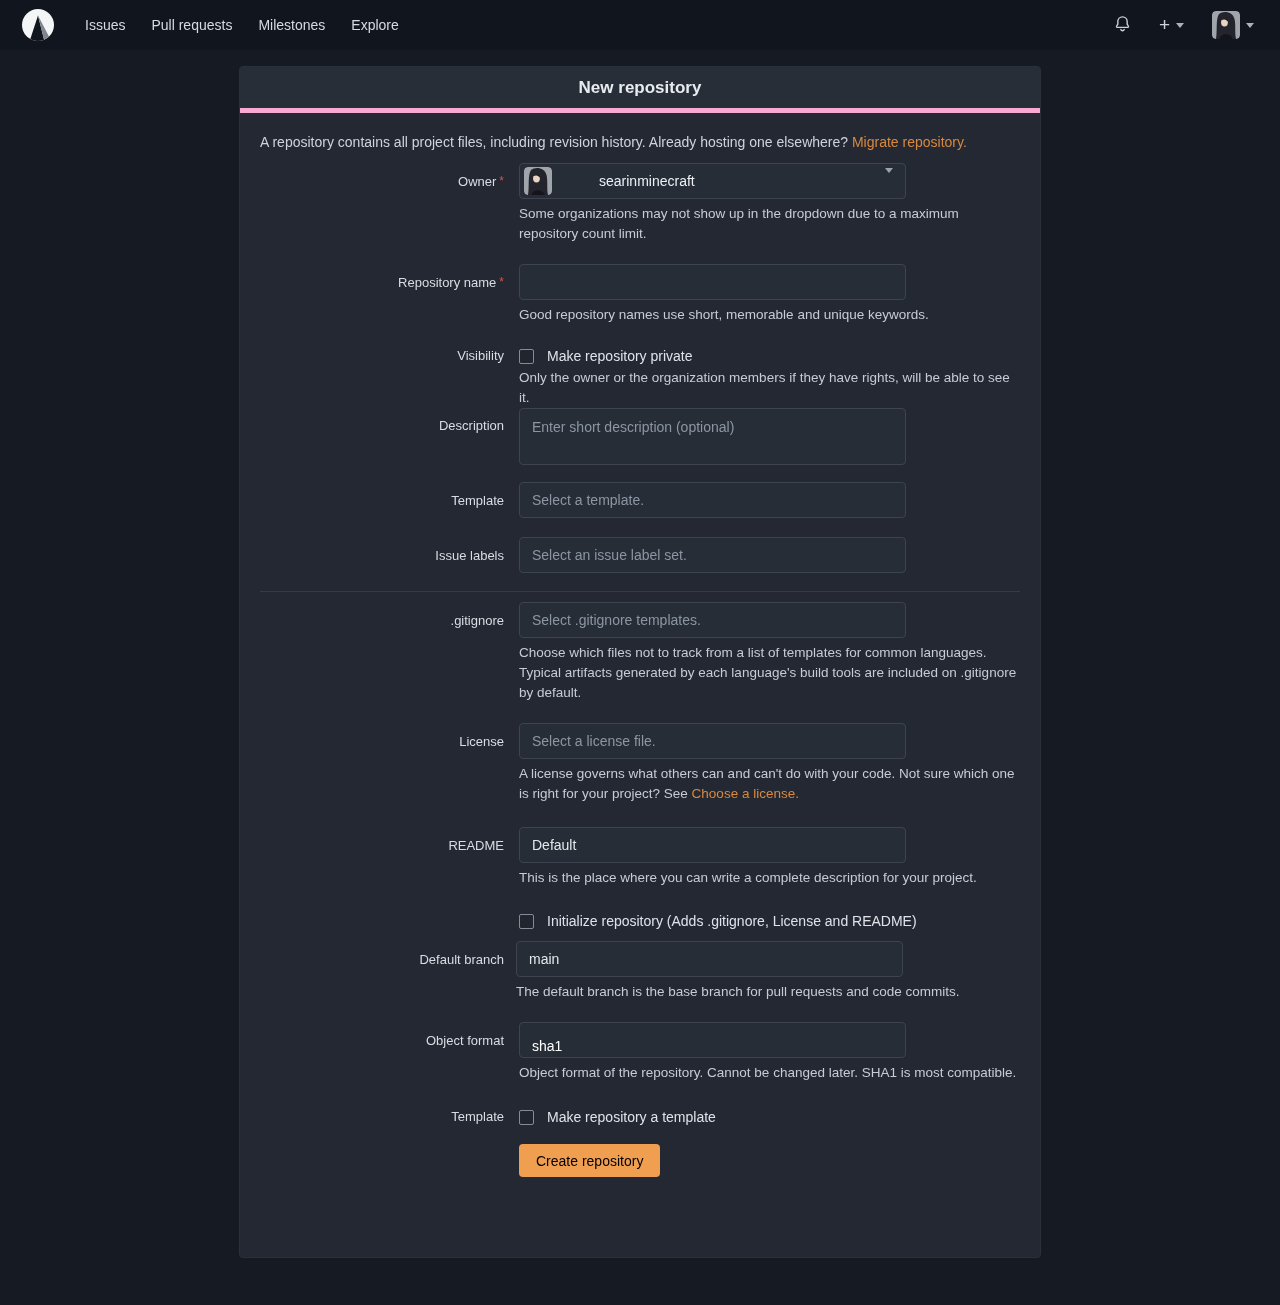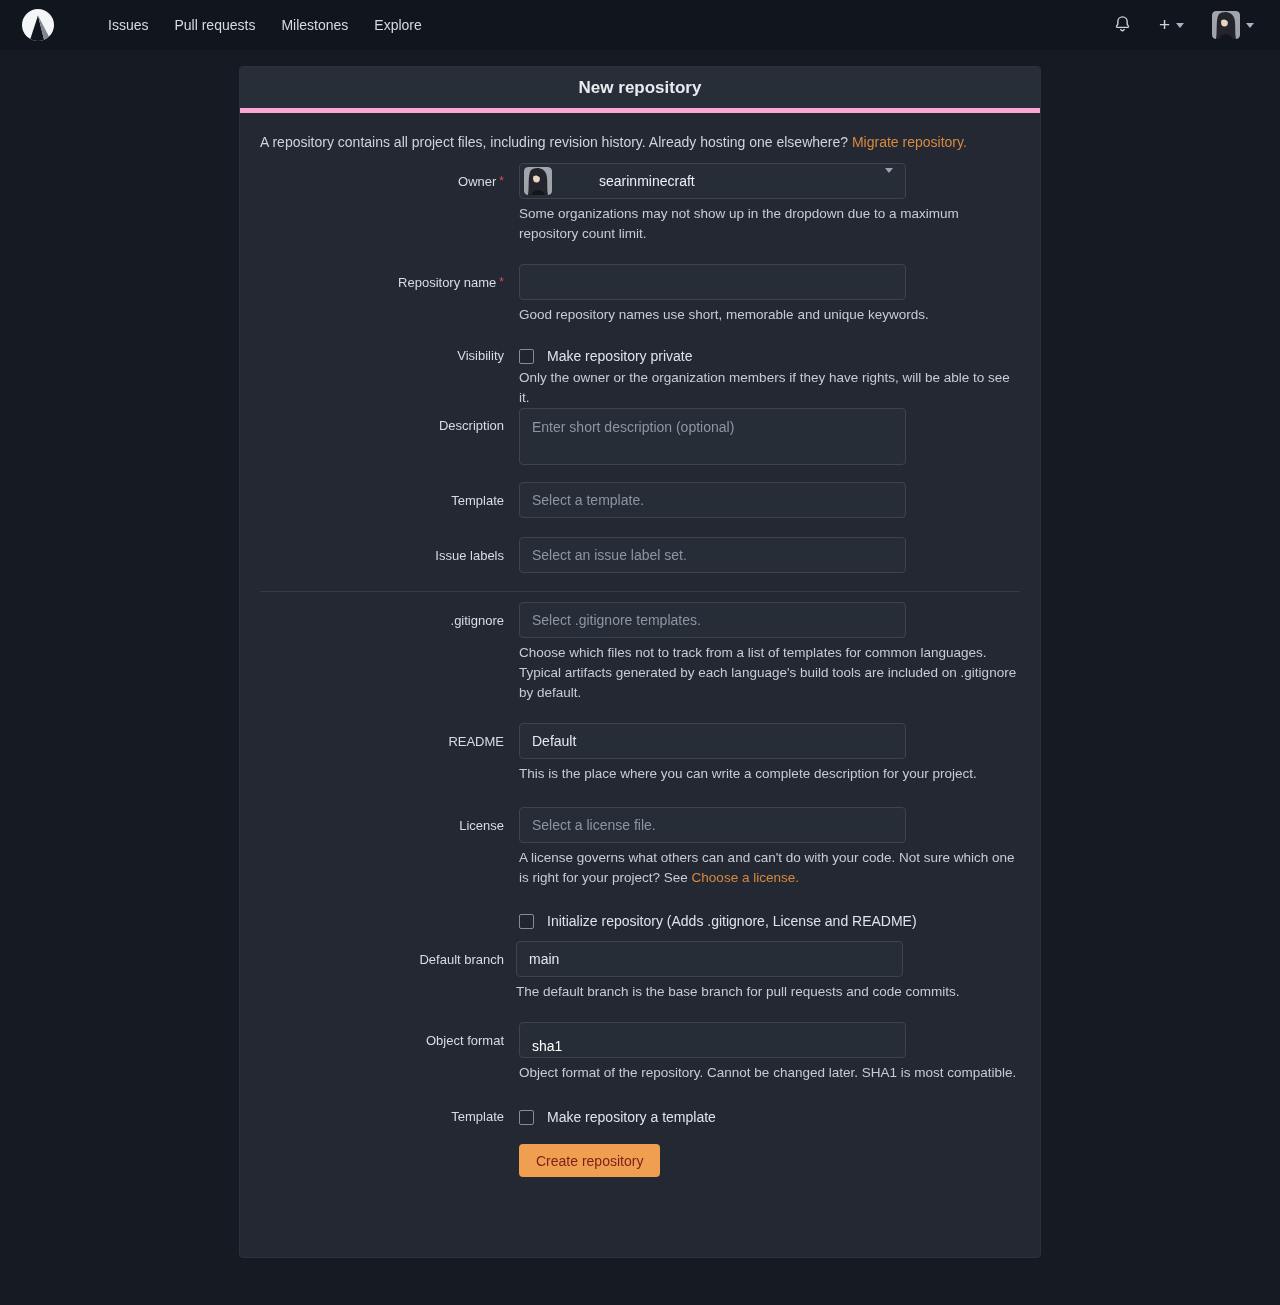--- a/index.html
+++ b/index.html
@@ -11,21 +11,20 @@
     overflow: hidden;
   }
 
   
   .navbar {
     height: 50px;
     background: #11161e;
     display: flex;
     align-items: center;
     padding: 0 16px 0 20px;
-    gap: 23px;
   }
   .logo-link { display: flex; align-items: center; margin-right: 16px; cursor: pointer; }
   .logo-link svg { display: block; }
   .nav-items { display: flex; align-items: center; }
   .nav-item {
     color: #d5dbe2;
     font-size: 14px;
     padding: 0 13px;
     line-height: 50px;
     text-decoration: none;
@@ -147,21 +146,21 @@
   .divider {
     border: none;
     border-top: 1px solid #343b46;
     margin: 18px 0 10px;
   }
 
   .submit-btn {
     height: 33px;
     padding: 0 17px;
     background: #f09e50;
-    color: #7f1d1d;
+    color: #000000;
     border: none;
     border-radius: 4px;
     font-size: 14px;
     font-weight: 500;
     font-family: "Liberation Sans", sans-serif;
     cursor: pointer;
   }
 
   
   .mb-owner   { margin-bottom: 20px; }
@@ -316,43 +315,43 @@
     <div class="row mb-git">
       <div class="row-label">.gitignore</div>
       <div class="field-col">
         <div class="control">
           <span class="placeholder">Select .gitignore templates.</span>
         </div>
         <div class="help">Choose which files not to track from a list of templates for common languages. Typical artifacts generated by each language's build tools are included on .gitignore by default.</div>
       </div>
     </div>
 
-    <div class="row mb-readme">
-      <div class="row-label">README</div>
-      <div class="field-col">
-        <div class="control">
-          <span class="value">Default</span>
-        </div>
-        <div class="help">This is the place where you can write a complete description for your project.</div>
-      </div>
-    </div>
-
     <div class="row mb-lic">
       <div class="row-label">License</div>
       <div class="field-col">
         <div class="control">
           <span class="placeholder">Select a license file.</span>
         </div>
         <div class="help">
           <span>A license governs what others can and can't do with your code. Not sure which one is right for your project? See</span>
           <a class="link-orange">Choose a license.</a>
         </div>
       </div>
     </div>
 
+    <div class="row mb-readme">
+      <div class="row-label">README</div>
+      <div class="field-col">
+        <div class="control">
+          <span class="value">Default</span>
+        </div>
+        <div class="help">This is the place where you can write a complete description for your project.</div>
+      </div>
+    </div>
+
     <div class="row mb-init">
       <div class="row-label"></div>
       <div class="field-col">
         <div class="check-line">
           <span class="checkbox"></span>
           <span class="check-label">Initialize repository (Adds .gitignore, License and README)</span>
         </div>
       </div>
     </div>
 

